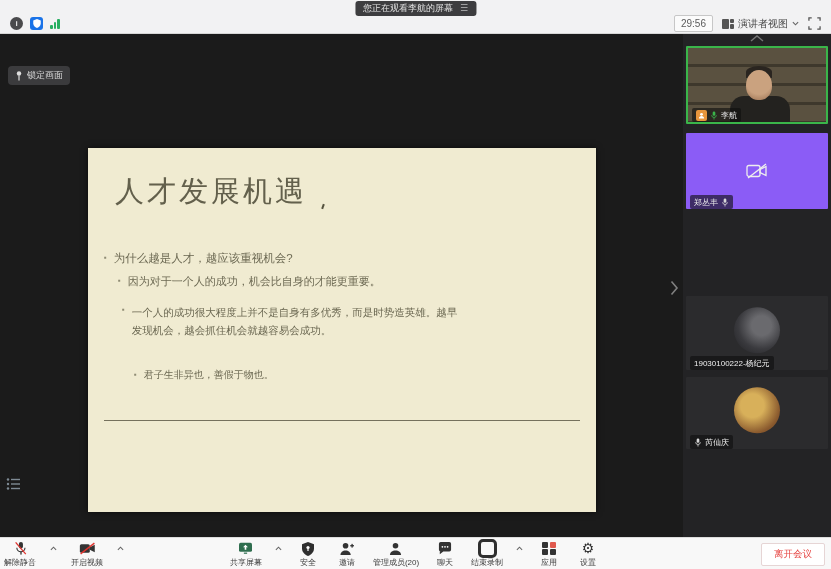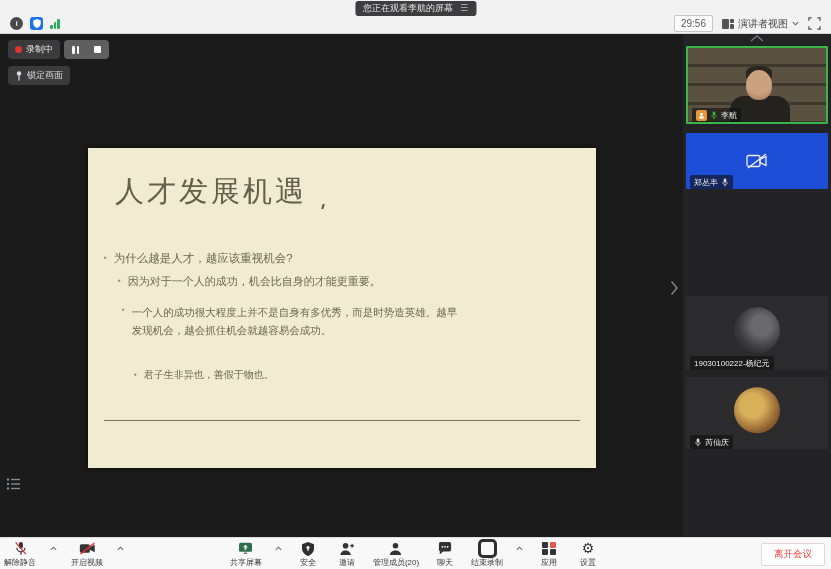--- a/index.html
+++ b/index.html
@@ -32,40 +32,40 @@
   .rec-dot{width:7px;height:7px;border-radius:50%;background:#e0342f;}
   .rec-btns{background:#5f5f61;border-radius:4px;display:flex;align-items:center;padding:2px 4px;gap:7px;}
   .rb{width:15px;height:14px;display:flex;align-items:center;justify-content:center;gap:2px;cursor:pointer;}
   .rb .bar{width:2.5px;height:8px;background:#fff;border-radius:1px;}
   .rb .sq{width:7px;height:7px;background:#fff;border-radius:1px;}
   .lock-pill{position:absolute;left:8px;top:66px;background:#3b3b3d;border-radius:4px;display:flex;align-items:center;gap:4px;
              padding:3px 7px;color:#dcdcdc;font-size:9px;z-index:20;font-family:Liberation Mono, monospace;}
 
   
   .mainarea{position:absolute;top:33px;left:0;width:683px;height:505px;background:#1b1b1b;}
-  .slide{position:absolute;left:88px;top:115px;width:508px;height:320px;background:#f0ebd1;box-shadow:0 0 6px rgba(0,0,0,.6);}
+  .slide{position:absolute;left:88px;top:115px;width:508px;height:364px;background:#f0ebd1;box-shadow:0 0 6px rgba(0,0,0,.6);}
   .slide-title{position:absolute;left:27px;top:24px;font-size:29px;letter-spacing:3px;color:#63604c;font-weight:400;}
   .pointer-mark{position:absolute;left:234px;top:56px;width:2px;height:5px;background:#55523f;transform:rotate(20deg);}
   .bullet{position:absolute;color:#6b6852;display:flex;}
   .bullet .mk{color:#8f8c74;margin-right:7px;font-size:8px;line-height:14px;}
   .b1{left:16px;top:103px;font-size:11.5px;}
   .b2{left:30px;top:126px;font-size:11px;}
   .b3{left:34px;top:155px;font-size:10.5px;width:340px;line-height:18px;}
   .b4{left:46px;top:220px;font-size:10px;}
   .slide-rule{position:absolute;left:16px;right:16px;top:272px;border-top:1.5px solid #5f5c49;opacity:.85;}
   .expand-chev{position:absolute;right:4px;top:247px;opacity:.8;cursor:pointer;}
   .annot-icon{position:absolute;left:6px;top:444px;opacity:.75;cursor:pointer;}
 
   
   .sidebar{position:absolute;top:33px;right:0;width:148px;height:505px;background:#232325;}
   .collapse-chev{position:absolute;top:2px;left:50%;transform:translateX(-50%);cursor:pointer;opacity:.8;}
   .tile{position:absolute;left:3px;width:142px;background:#2b2b2d;overflow:hidden;border-radius:1px;cursor:pointer;}
   .tile.speaking{border:2px solid #3ab54a;left:3px;width:138px;}
   .t1{top:13px;height:74px;}
-  .t2{top:100px;height:56px;background:#1d4ed8;}
+  .t2{top:100px;height:76px;background:#8b5cf6;}
   .t3{top:181px;height:77px;}
   .t4{top:263px;height:74px;}
   .t5{top:344px;height:72px;}
   .t6{top:422px;height:80px;}
   .t1bg{position:absolute;inset:0;background:
         repeating-linear-gradient(180deg,#5a5140 0 16px,#3e382c 16px 19px),
         linear-gradient(#4a4336,#5a5140);}
   .t1head{position:absolute;left:58px;top:22px;width:26px;height:30px;border-radius:50% 50% 45% 45%;
           background:radial-gradient(circle at 50% 40%,#caa27f 0 55%,#a87f5f 85%);}
   .t1hair{position:absolute;left:58px;top:18px;width:26px;height:12px;border-radius:50% 50% 0 0;background:#2a2520;}
@@ -175,35 +175,20 @@
     <svg class="annot-icon" width="15" height="14" viewBox="0 0 15 14">
       <circle cx="2" cy="2.5" r="1.2" fill="#9fb0bd"></circle>
         <rect x="5" y="1.8" width="9" height="1.4" fill="#9fb0bd"></rect>
       <circle cx="2" cy="7" r="1.2" fill="#9fb0bd"></circle>
         <rect x="5" y="6.3" width="9" height="1.4" fill="#9fb0bd"></rect>
       <circle cx="2" cy="11.5" r="1.2" fill="#9fb0bd"></circle>
         <rect x="5" y="10.8" width="9" height="1.4" fill="#9fb0bd"></rect>
     </svg>
   </div>
 
-  <div class="rec-cluster">
-    <div class="rec-pill">
-      <span class="rec-dot"></span>
-      <span>录制中</span>
-    </div>
-    <div class="rec-btns">
-      <span class="rb">
-          <span class="bar"></span>
-          <span class="bar"></span>
-        </span>
-      <span class="rb">
-          <span class="sq"></span>
-        </span>
-    </div>
-  </div>
   <div class="lock-pill">
     <svg width="8" height="10" viewBox="0 0 8 10">
       <circle cx="4" cy="2.5" r="2.2" fill="#ddd"></circle>
         <rect x="3.4" y="4.5" width="1.2" height="5" fill="#ddd"></rect>
     </svg>
     <span>锁定画面</span>
   </div>
 
   <div class="sidebar">
     <svg class="collapse-chev" width="14" height="7" viewBox="0 0 14 7">

